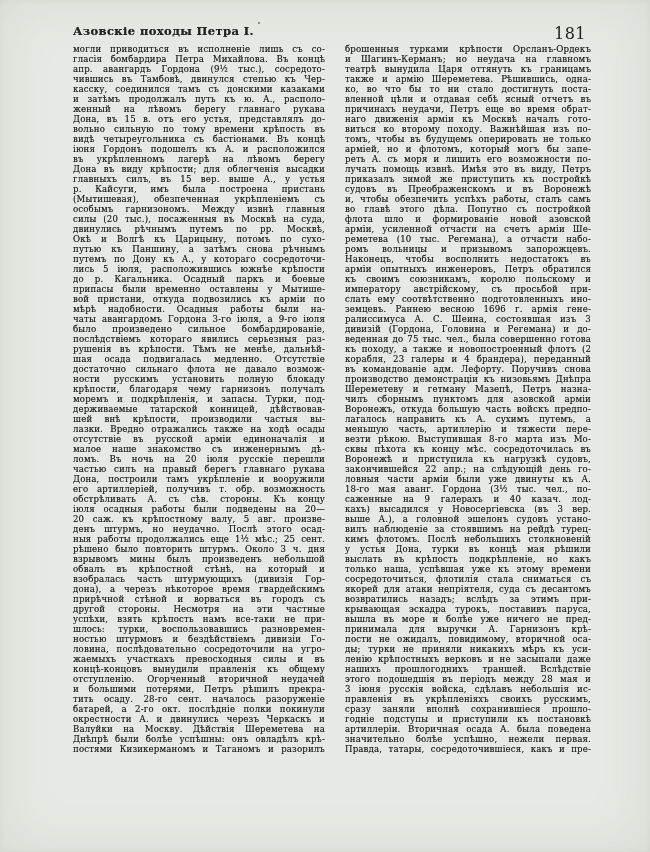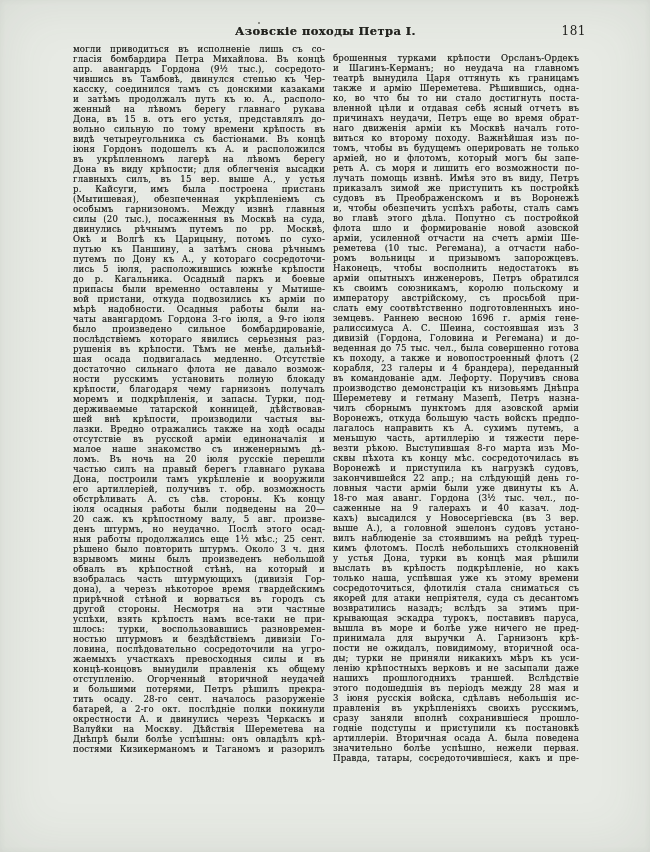--- a/index.html
+++ b/index.html
@@ -21,44 +21,44 @@
     position: absolute;
     inset: 0;
     pointer-events: none;
     box-shadow: inset 0 0 55px rgba(70, 78, 66, 0.10), inset 0 0 6px rgba(70, 78, 66, 0.06);
   }
   .running-title {
     position: absolute;
     top: 24px;
     left: 73px;
     width: 505px;
-    text-align: center;
+    text-align: left;
     font-weight: bold;
     font-size: 11.5px;
     letter-spacing: 0.4px;
     white-space: nowrap;
     text-shadow: 0 0 0.4px rgba(0,0,0,0.55);
   }
   .page-number {
     position: absolute;
     top: 24px;
     right: 64px;
-    font-size: 12px;
+    font-size: 16px;
     letter-spacing: 0.5px;
   }
   .text-block {
     position: absolute;
     top: 44px;
     left: 73px;
     display: flex;
-    gap: 8px;
+    gap: 20px;
   }
   .column { display: block; }
   .column-left  { width: 252px; }
-  .column-right { width: 246px; margin-top: 9px; }
+  .column-right { width: 246px; }
   .line {
     height: 10px;
     line-height: 10px;
     font-size: 8.6px;
     letter-spacing: 0.15px;
     text-align: justify;
     text-align-last: justify;
     overflow: hidden;
     white-space: normal;
     text-shadow: 0 0 0.35px rgba(10,10,8,0.5);

